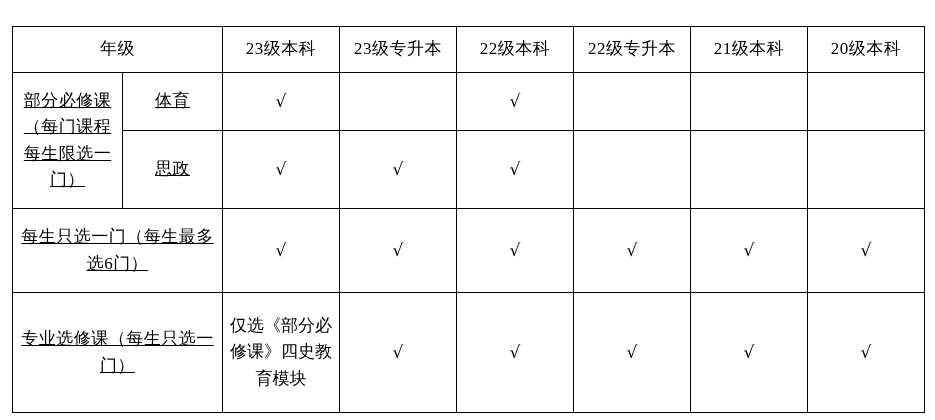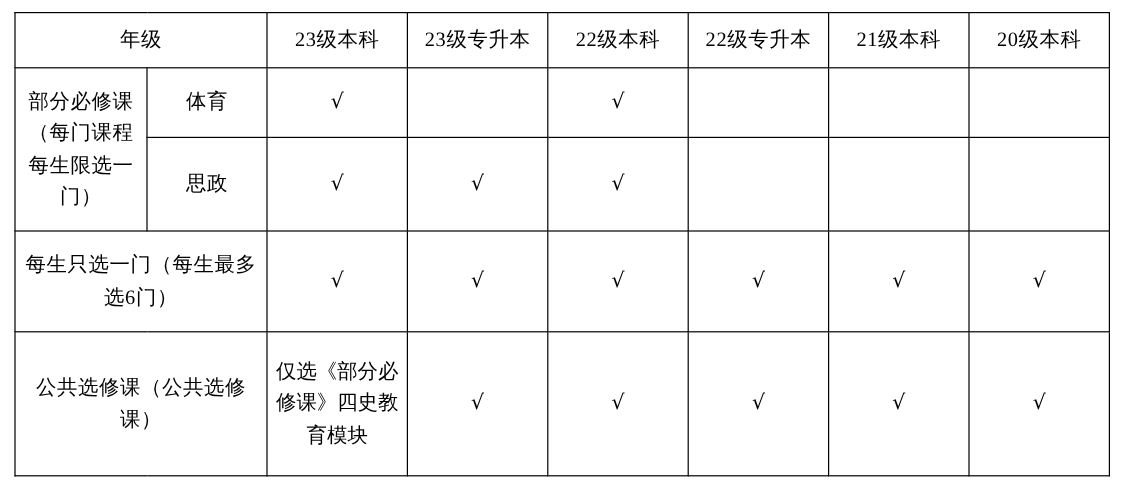--- a/index.html
+++ b/index.html
@@ -12,21 +12,21 @@
     height: 420px;
     font-family: "Liberation Serif", "DejaVu Serif", serif;
     color: #000000;
     overflow: hidden;
   }
   .sheet {
     position: relative;
     width: 935px;
     height: 420px;
     box-sizing: border-box;
-    padding: 10px 12px;
+    padding: 26px 12px;
   }
   table.grid {
     border-collapse: collapse;
     table-layout: fixed;
     width: 911px;
     margin: 0 auto;
   }
   table.grid td {
     border: 1px solid #000000;
     text-align: center;
@@ -42,20 +42,21 @@
   col.c-sub     { width: 100px; }
   col.c-data    { width: 117px; }
 
   .hdr {
     font-size: 17px;
     letter-spacing: 0.5px;
   }
   .rowlabel {
     font-size: 17px;
     letter-spacing: 0.5px;
+    text-decoration: underline;
   }
   .rowlabel-block {
     text-align: right;
     padding-right: 2px;
     line-height: 1.85;
   }
   .rowlabel-center {
     text-align: center;
     line-height: 1.85;
   }
@@ -136,21 +137,21 @@
         <td class="rowlabel rowlabel-center h-major" colspan="2">每生只选一门（每生最多选6门）</td>
         <td class="check h-major">√</td>
         <td class="check h-major">√</td>
         <td class="check h-major">√</td>
         <td class="check h-major">√</td>
         <td class="check h-major">√</td>
         <td class="check h-major">√</td>
       </tr>
 
       <tr>
-        <td class="rowlabel rowlabel-center h-public" colspan="2">公共选修课（公共选修课）</td>
+        <td class="rowlabel rowlabel-center h-public" colspan="2">专业选修课（每生只选一门）</td>
         <td class="cellnote h-public">仅选《部分必修课》四史教育模块</td>
         <td class="check h-public">√</td>
         <td class="check h-public">√</td>
         <td class="check h-public">√</td>
         <td class="check h-public">√</td>
         <td class="check h-public">√</td>
       </tr>
     </tbody>
   </table>
 </div>

